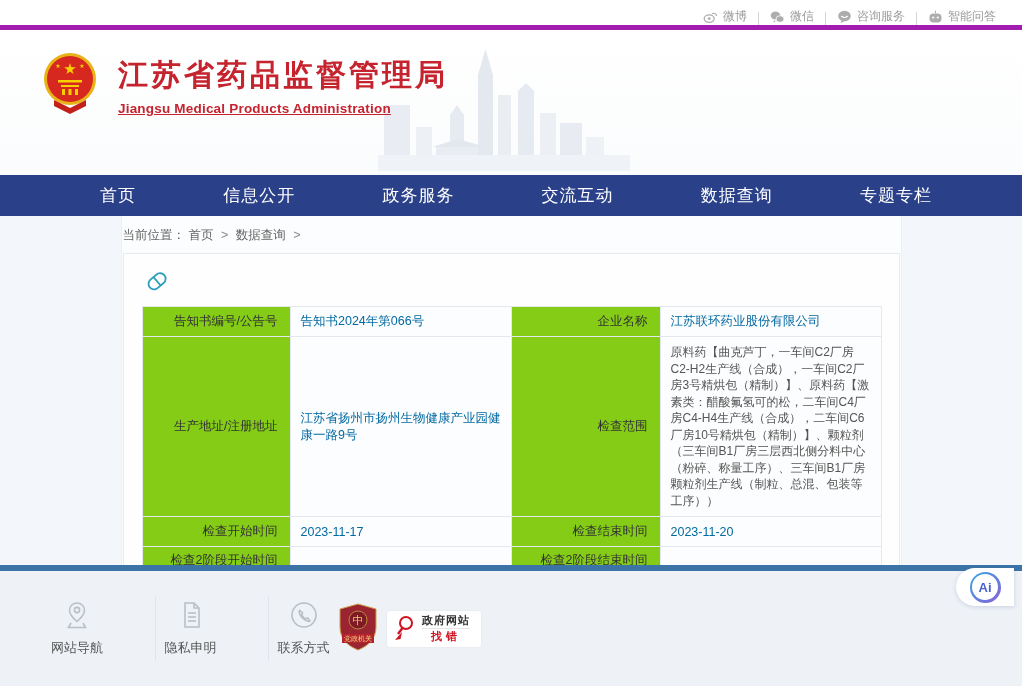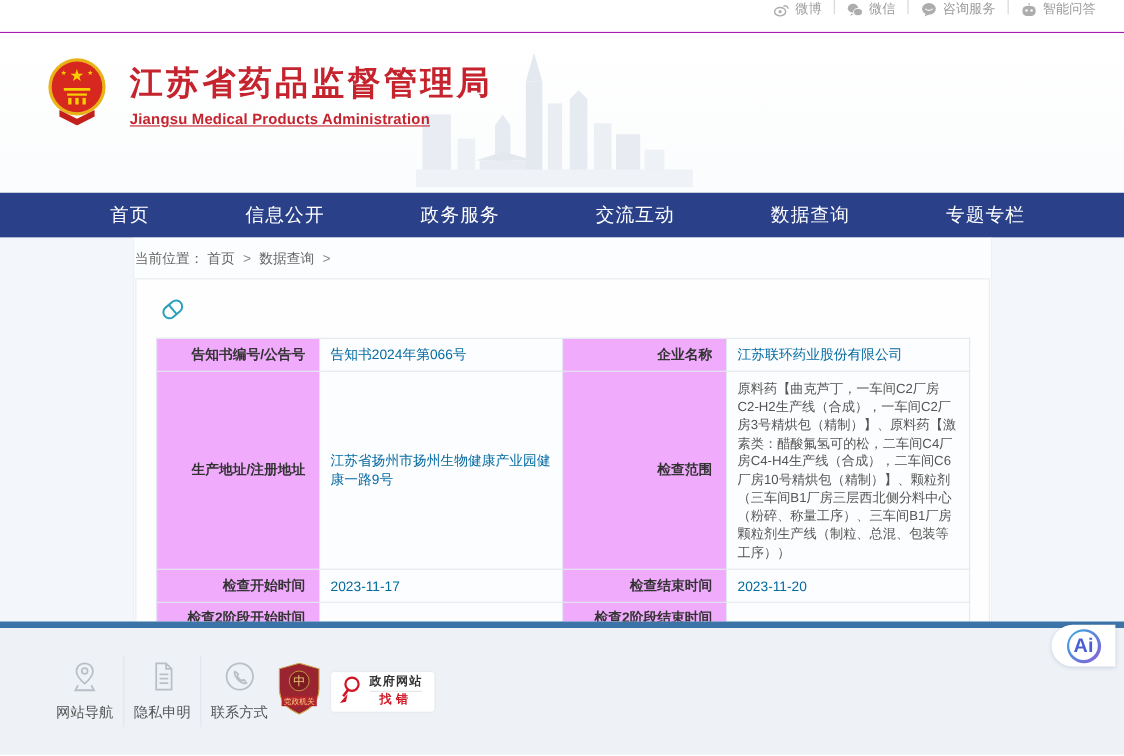--- a/index.html
+++ b/index.html
@@ -1,21 +1,21 @@
 <!DOCTYPE html>
 <html><head>
 <meta charset="utf-8">
 <style>
   * { margin:0; padding:0; box-sizing:border-box; }
   html,body { width:1022px; height:687px; overflow:hidden;
     font-family:"Liberation Sans","DejaVu Sans",sans-serif; background:#fff; position:relative; }
 
   
-  .topbar { height:30px; background:#fff; border-bottom:1px solid #a21caf;
-    display:flex; justify-content:flex-end; align-items:flex-start; padding-right:26px; }
+  .topbar { height:30px; background:#fff; border-bottom:5px solid #a21caf;
+    display:flex; justify-content:flex-end; align-items:flex-end; padding-right:26px; }
   .topbar-link { display:flex; align-items:center; gap:5px; color:#9b9b9b; font-size:12px; cursor:pointer; }
   .topbar-link svg { display:block; }
   .topbar-sep { width:1px; height:13px; background:#d4d4d4; margin:0 11px; }
 
   
   .header { height:145px; position:relative; background:linear-gradient(#ffffff,#fbfcfd); overflow:hidden; }
   .skyline { position:absolute; left:378px; bottom:0; }
   .brand { position:absolute; left:42px; top:22px; display:flex; align-items:center; gap:20px; cursor:pointer; }
   .brand-title { font-size:30px; font-weight:bold; color:#c5232d; letter-spacing:3px; }
   .brand-sub { font-size:13.5px; font-weight:bold; color:#c5232d; margin-top:5px; letter-spacing:.2px;text-decoration:underline; }
@@ -31,47 +31,47 @@
     border-left:1px solid #eceff4; border-right:1px solid #eceff4; padding:0 1px; }
   .breadcrumb { padding:11px 0 9px 0; font-size:12.5px; color:#666; }
   .breadcrumb .crumb { color:#666; cursor:pointer; }
   .breadcrumb .bsep { margin:0 4px; color:#888; }
   .panel { border:1px solid #e6ebf1; background:#fefefe; padding:11px 18px 14px; }
   .pill-icon { margin:2px 0 7px 0; }
   table.detail { border-collapse:collapse; width:739px; table-layout:fixed; font-size:12.5px; }
   table.detail col.c1 { width:148px; } table.detail col.c2 { width:221px; }
   table.detail col.c3 { width:149px; } table.detail col.c4 { width:221px; }
   table.detail td { border:1px solid #e3e8ee; vertical-align:middle; }
-  td.lbl { background:#f0abfc; text-align:right; padding:5px 12px; color:#333; font-weight:700; }
+  td.lbl { background:#84cc16; text-align:right; padding:5px 12px; color:#333; font-weight:400; }
   td.val { background:#fcfdfe; padding:5px 10px; color:#0369a1; }
   td.scope { font-size:12px; line-height:16.5px; padding:7px 10px; color:#555; vertical-align:middle; }
 
   
   .footer-bar { height:6px; background:#3c74a8; }
   .footer { height:115px; background:#eef2f7; display:flex; align-items:center; }
-  .quicklinks { display:flex; margin-left:42px; }
+  .quicklinks { display:flex; margin-left:42px;gap:43px; }
   .quicklink { width:70px; text-align:center; color:#555; font-size:13px; cursor:pointer; padding:4px 6px; }
   .quicklink + .quicklink { border-left:1px solid #e1e5eb; }
   .quicklink svg { display:block; margin:0 auto 9px; }
   .footer-text { flex:1; text-align:center; font-size:12.5px; color:#444; line-height:21px; }
   .badges { display:flex; align-items:center; gap:9px; margin-right:84px; }
   .find-error { width:94px; height:36px; background:#fff; border-radius:3px; display:flex;
     align-items:center; padding:3px 6px; gap:5px; cursor:pointer; box-shadow:0 0 2px rgba(0,0,0,.08); }
   .fe-text { line-height:13px; text-align:center; }
   .fe-top { font-size:11px; font-weight:bold; color:#333; letter-spacing:1px; border-bottom:1px solid #e5e5e5; padding-bottom:1px;text-align:right; }
   .fe-bottom { font-size:11px; font-weight:bold; color:#cf1322; letter-spacing:4px; padding-top:1px; }
 
   
   .ai-float { position:absolute; top:568px; right:8px; width:58px; height:38px; background:#fff;
     border-radius:19px 0 0 19px; box-shadow:0 1px 4px rgba(40,60,120,.18);
     display:flex; align-items:center; justify-content:center; cursor:pointer; }
   .ai-circle { width:31px; height:31px; border-radius:50%;
     background:linear-gradient(135deg,#35a8e0,#8a5fd8); display:flex; align-items:center; justify-content:center; }
   .ai-inner { width:26px; height:26px; border-radius:50%; background:#fff; color:#4a5fd0;
-    font-weight:bold; font-size:18px; display:flex; align-items:center; justify-content:center; }
+    font-weight:bold; font-size:13px; display:flex; align-items:center; justify-content:center; }
 </style>
 </head>
 <body>
 
 <div class="topbar">
   <span class="topbar-link">
     <span>
         <svg width="15" height="14" viewBox="0 0 15 14">
           <ellipse cx="6.2" cy="8.6" rx="5" ry="3.8" fill="none" stroke="#adadad" stroke-width="1.3"></ellipse>
           <circle cx="6.2" cy="8.6" r="1.4" fill="#adadad"></circle>

